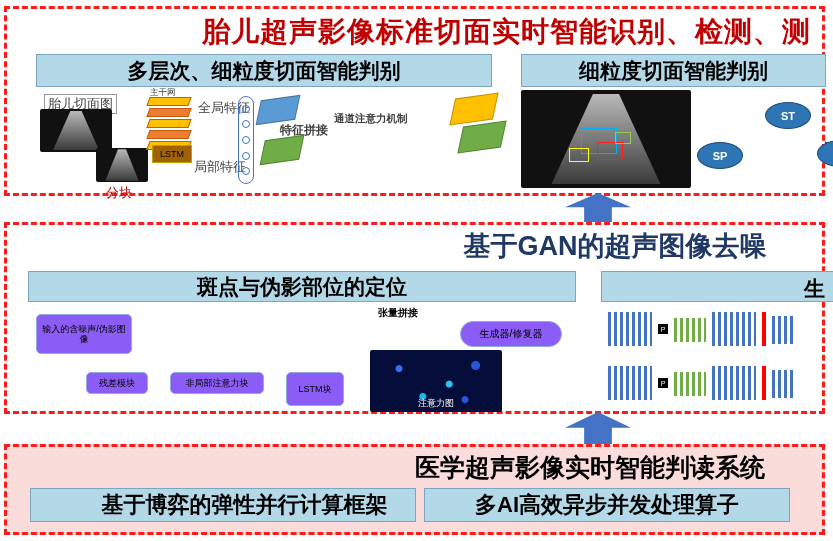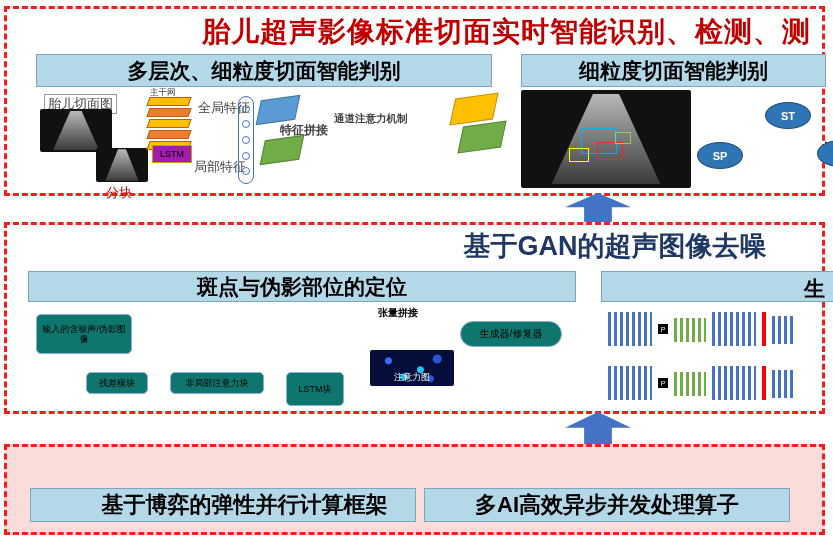--- a/index.html
+++ b/index.html
@@ -17,21 +17,21 @@
   .thumb .fan{position:absolute;left:18%;top:4%;width:64%;height:92%;
        clip-path:polygon(38% 0,62% 0,100% 100%,0 100%);
        background:linear-gradient(#b9b9b9,#3a3a3a);}
   .tiny{position:absolute;font-size:13px;color:#404040;white-space:nowrap;}
   .slabstack{position:absolute;display:flex;flex-direction:column;gap:2px;}
   .slab{width:40px;height:7px;border:1px solid #c55a11;transform:skewX(-20deg);}
   .para{position:absolute;transform:rotate(-8deg) skewX(-20deg);border:1px solid rgba(0,0,0,.25);}
   .capsule{position:absolute;width:16px;height:88px;border:1.5px solid #4472c4;border-radius:9px;
        display:flex;flex-direction:column;align-items:center;justify-content:space-evenly;box-sizing:border-box;}
   .capsule i{width:8px;height:8px;border:1.5px solid #4472c4;border-radius:50%;box-sizing:border-box;}
-  .mbox{position:absolute;background:#0f766e;border:1px solid #8faadc;border-radius:5px;
+  .mbox{position:absolute;background:#8b5cf6;border:1px solid #8faadc;border-radius:5px;
        display:flex;align-items:center;justify-content:center;text-align:center;
        font-size:9px;line-height:1.15;box-sizing:border-box;padding:1px 2px;}
   .node{position:absolute;width:46px;height:27px;background:#2e75b6;border:1.5px solid #1f4e79;
        border-radius:50%;display:flex;align-items:center;justify-content:center;
        color:#fff;font-weight:bold;font-size:11px;box-sizing:border-box;}
   .annbox{position:absolute;border:1.5px solid;background:transparent;}
   .bars{position:absolute;}
   .psq{position:absolute;width:10px;height:10px;background:#000;color:#fff;font-size:7px;
        display:flex;align-items:center;justify-content:center;}
   .attnimg{position:absolute;background:#050d3a;border-radius:2px;overflow:hidden;
@@ -92,21 +92,21 @@
   <div class="tiny" style="left:150px;top:87px;font-size:8.5px;">主干网</div>
   <div class="slabstack" style="left:148px;top:97px;">
     <div class="slab" style="background:#ffc000;"></div>
     <div class="slab" style="background:#ed7d31;"></div>
     <div class="slab" style="background:#ffc000;"></div>
     <div class="slab" style="background:#ed7d31;"></div>
     <div class="slab" style="background:#ffc000;"></div>
   </div>
   <div class="tiny" style="left:198px;top:99px;">全局特征</div>
 
-  <div class="abs" style="left:152px;top:145px;width:38px;height:16px;background:#a21caf;border:1px solid #bfa100;
+  <div class="abs" style="left:152px;top:145px;width:38px;height:16px;background:#a16207;border:1px solid #bfa100;
               font-size:9px;display:flex;align-items:center;justify-content:center;">LSTM</div>
   <div class="tiny" style="left:194px;top:158px;">局部特征</div>
 
   <div class="capsule" style="left:238px;top:96px;">
     <i></i>
       <i></i>
       <i></i>
       <i></i>
       <i></i>
   </div>
@@ -141,21 +141,21 @@
   <div class="hdr" style="left:28px;top:271px;width:548px;height:31px;">斑点与伪影部位的定位</div>
   <div class="hdr" style="left:601px;top:271px;width:430px;height:31px;"></div>
   <div class="abs" style="left:804px;top:275px;font-size:21px;font-weight:bold;">生</div>
 
   <div class="mbox" style="left:36px;top:314px;width:96px;height:40px;">输入的含噪声/伪影图像</div>
   <div class="abs" style="left:378px;top:306px;font-size:10px;font-weight:bold;">张量拼接</div>
   <div class="mbox" style="left:460px;top:321px;width:102px;height:26px;border-radius:13px;font-size:10px;">生成器/修复器</div>
   <div class="mbox" style="left:86px;top:372px;width:62px;height:22px;">残差模块</div>
   <div class="mbox" style="left:170px;top:372px;width:94px;height:22px;">非局部注意力块</div>
   <div class="mbox" style="left:286px;top:372px;width:58px;height:34px;">LSTM块</div>
-  <div class="attnimg" style="left:370px;top:350px;width:84px;height:36px;">
+  <div class="attnimg" style="left:370px;top:350px;width:84px;height:62px;padding-left:48px;">
     <span>注意力图</span>
   </div>
 
   <div class="bars" style="left:608px;top:312px;width:44px;height:34px;background:repeating-linear-gradient(90deg,#4472c4 0 3px,transparent 3px 6px);"></div>
   <div class="psq" style="left:658px;top:324px;">P</div>
   <div class="bars" style="left:674px;top:318px;width:32px;height:24px;background:repeating-linear-gradient(90deg,#70ad47 0 3px,transparent 3px 6px);"></div>
   <div class="bars" style="left:712px;top:312px;width:44px;height:34px;background:repeating-linear-gradient(90deg,#4472c4 0 3px,transparent 3px 6px);"></div>
   <div class="abs" style="left:762px;top:312px;width:4px;height:34px;background:#ff0000;"></div>
   <div class="bars" style="left:772px;top:316px;width:24px;height:28px;background:repeating-linear-gradient(90deg,#4472c4 0 3px,transparent 3px 6px);"></div>
 
@@ -163,17 +163,18 @@
   <div class="psq" style="left:658px;top:378px;">P</div>
   <div class="bars" style="left:674px;top:372px;width:32px;height:24px;background:repeating-linear-gradient(90deg,#70ad47 0 3px,transparent 3px 6px);"></div>
   <div class="bars" style="left:712px;top:366px;width:44px;height:34px;background:repeating-linear-gradient(90deg,#4472c4 0 3px,transparent 3px 6px);"></div>
   <div class="abs" style="left:762px;top:366px;width:4px;height:34px;background:#ff0000;"></div>
   <div class="bars" style="left:772px;top:370px;width:24px;height:28px;background:repeating-linear-gradient(90deg,#4472c4 0 3px,transparent 3px 6px);"></div>
 
   <div class="uparrow" style="left:565px;top:412px;width:66px;height:34px;"></div>
 
   <div class="panel" style="left:4px;top:444px;width:821px;height:91px;background:#fadcda;"></div>
 
+  <div class="bigtitle" style="left:360px;top:451px;width:460px;text-align:center;font-size:25px;color:#000;">医学超声影像实时智能判读系统</div>
 
   <div class="hdr" style="left:30px;top:488px;width:386px;height:34px;font-size:22px;padding-left:43px;">基于博弈的弹性并行计算框架</div>
   <div class="hdr" style="left:424px;top:488px;width:366px;height:34px;font-size:22px;">多AI高效异步并发处理算子</div>
 
 </div>
 
 </body></html>

